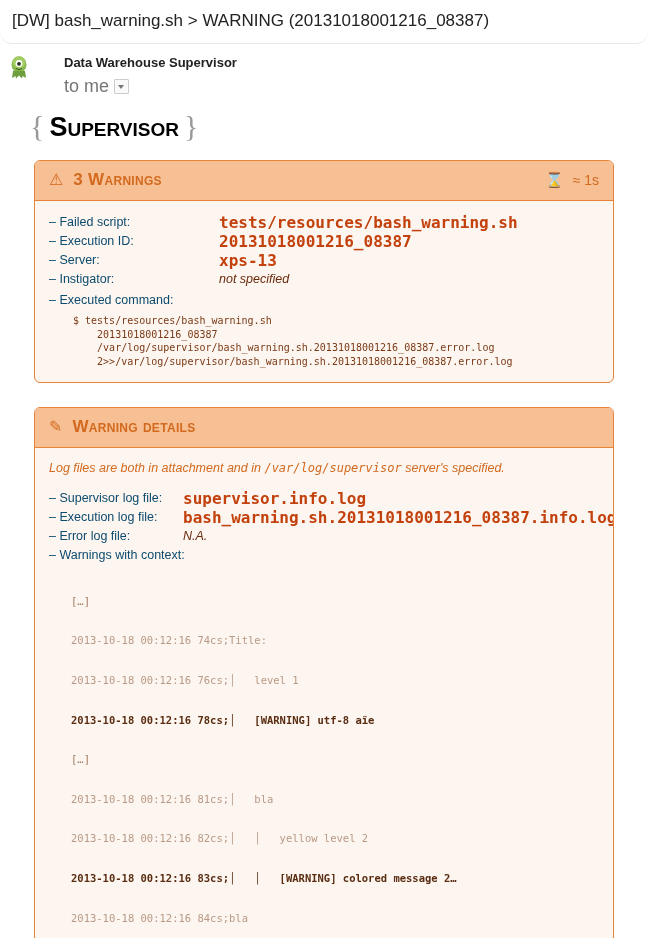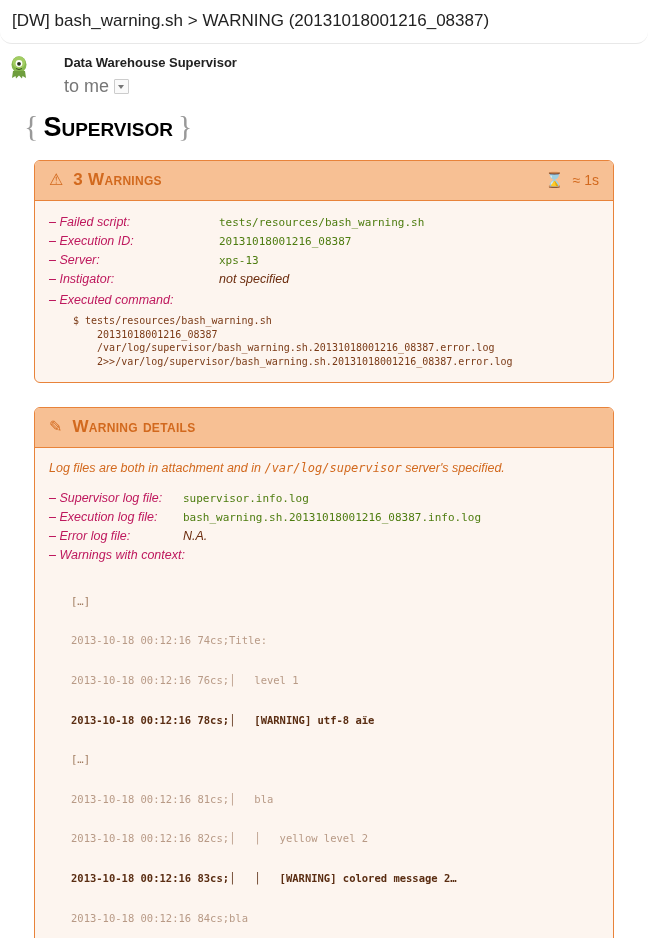--- a/index.html
+++ b/index.html
@@ -70,21 +70,21 @@
     content: "";
     position: absolute;
     left: 3px; top: 5px;
     border-left: 3.5px solid transparent;
     border-right: 3.5px solid transparent;
     border-top: 4px solid #777777;
   }
 
   
   .logo-line {
-    margin: 14px 0 0 24px;
+    margin: 14px 0 0 30px;
     font-size: 27px;
     line-height: 30px;
     white-space: nowrap;
   }
   .brace {
     color: #999999;
     font-weight: 300;
     font-size: 30px;
     font-family: "Liberation Serif", serif;
   }
@@ -142,31 +142,30 @@
   
   .kv {
     display: flex;
     font-size: 12.5px;
     line-height: 19px;
     color: #b04a1e;
     margin-bottom: 0px;
   }
   .kv .k {
     flex: 0 0 auto;
-    color: #be185d;
-    white-space: nowrap;
-    font-style: italic;
+    color: #0c4a6e;
+    white-space: nowrap;
   }
   .kv.w1 .k { width: 170px; }
   .kv.w2 .k { width: 134px; }
   .kv .v {
     font-family: "DejaVu Sans Mono", monospace;
-    font-weight: normal;
-    font-size: 11px;
-    color: #4d7c0f;
+    font-weight: bold;
+    font-size: 16px;
+    color: #c2410c;
     white-space: nowrap;
   }
   .kv .v.ital {
     font-family: "Liberation Sans", sans-serif;
     font-style: italic;
     font-weight: normal;
     font-size: 12.5px;
     color: #6b2c0e;
   }
 

